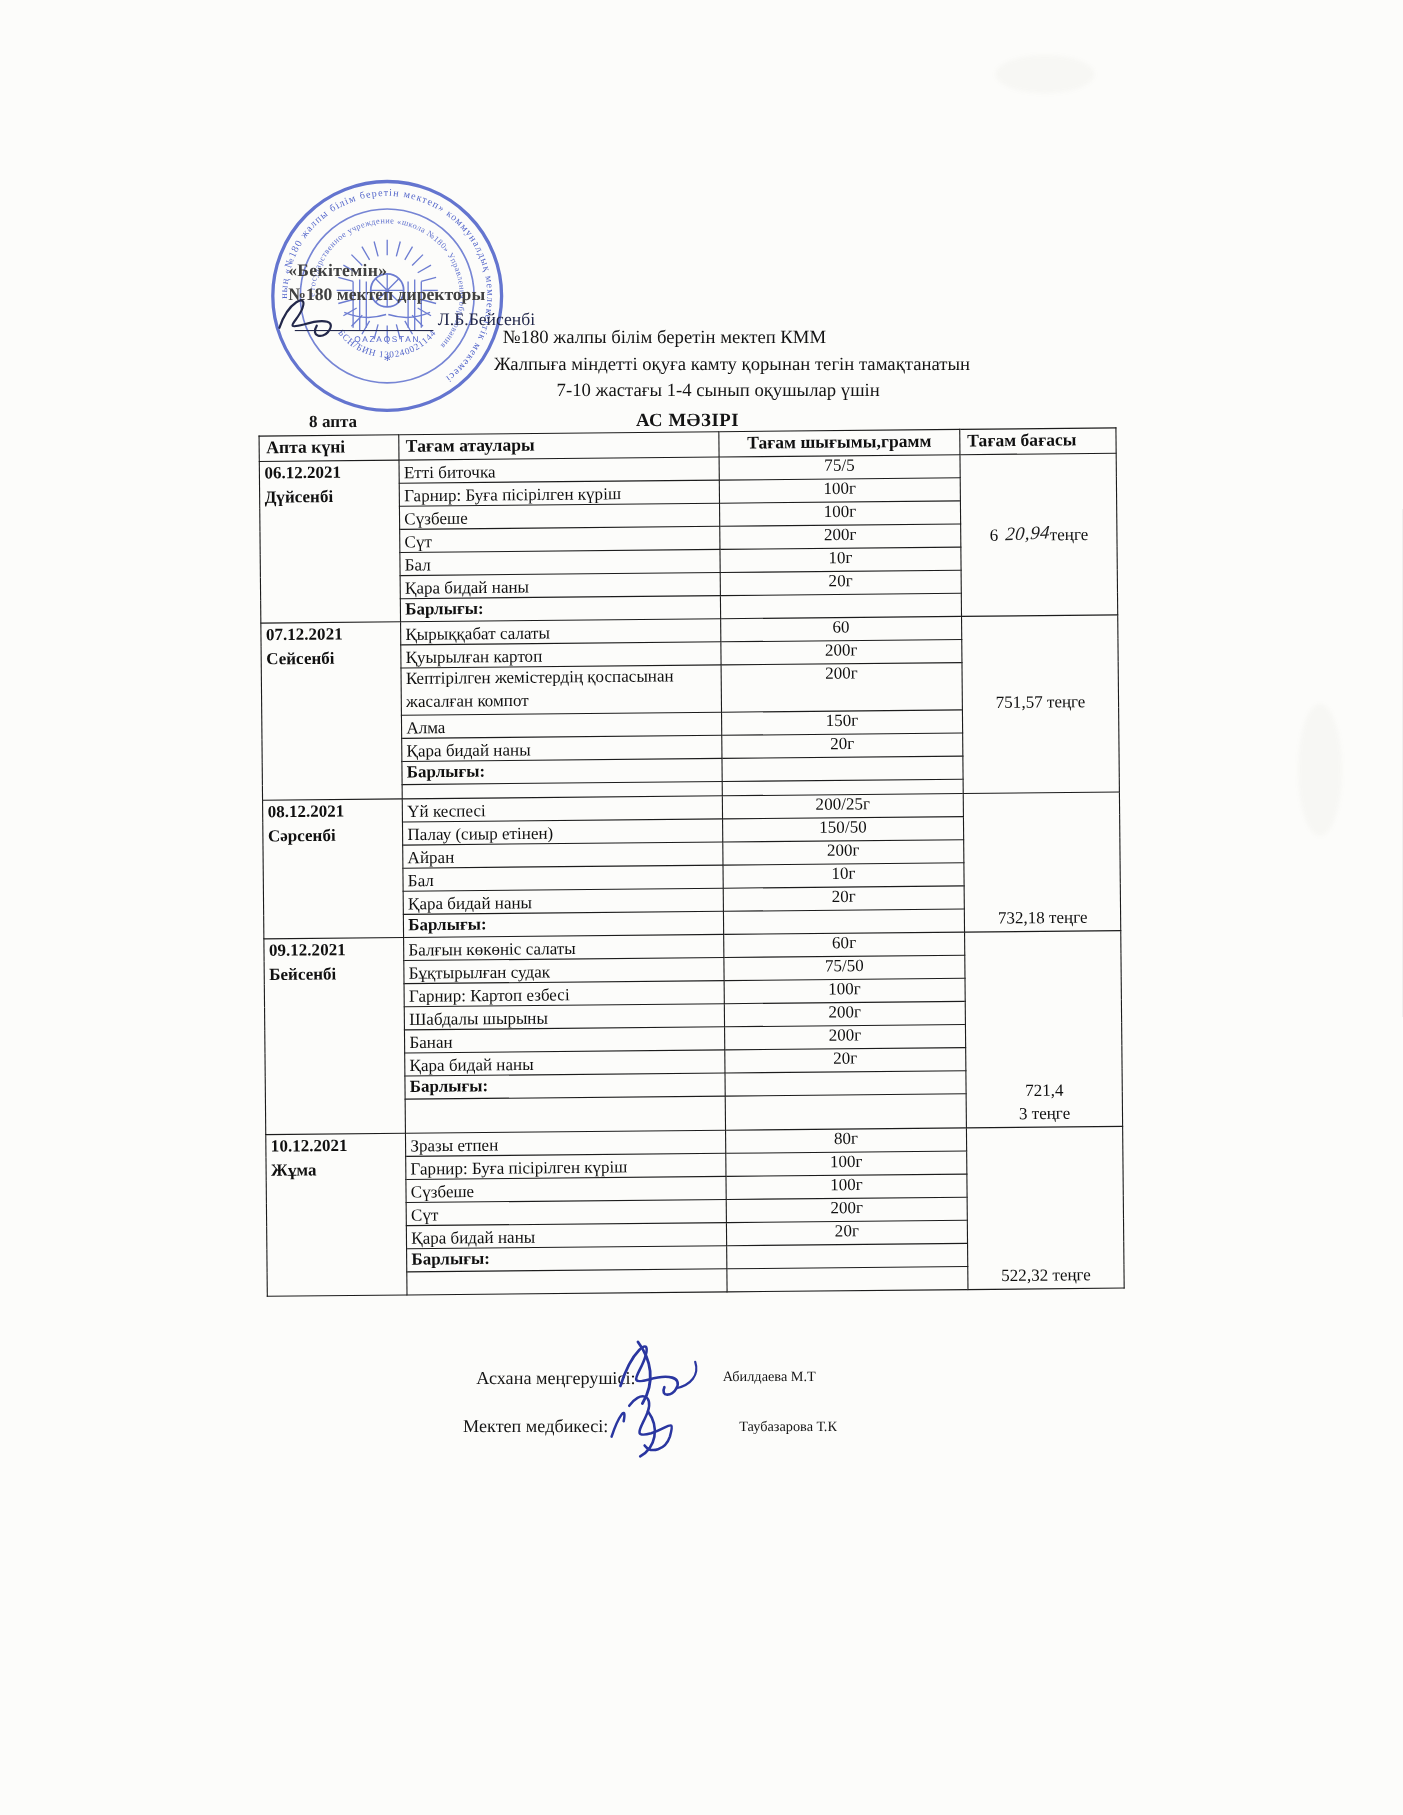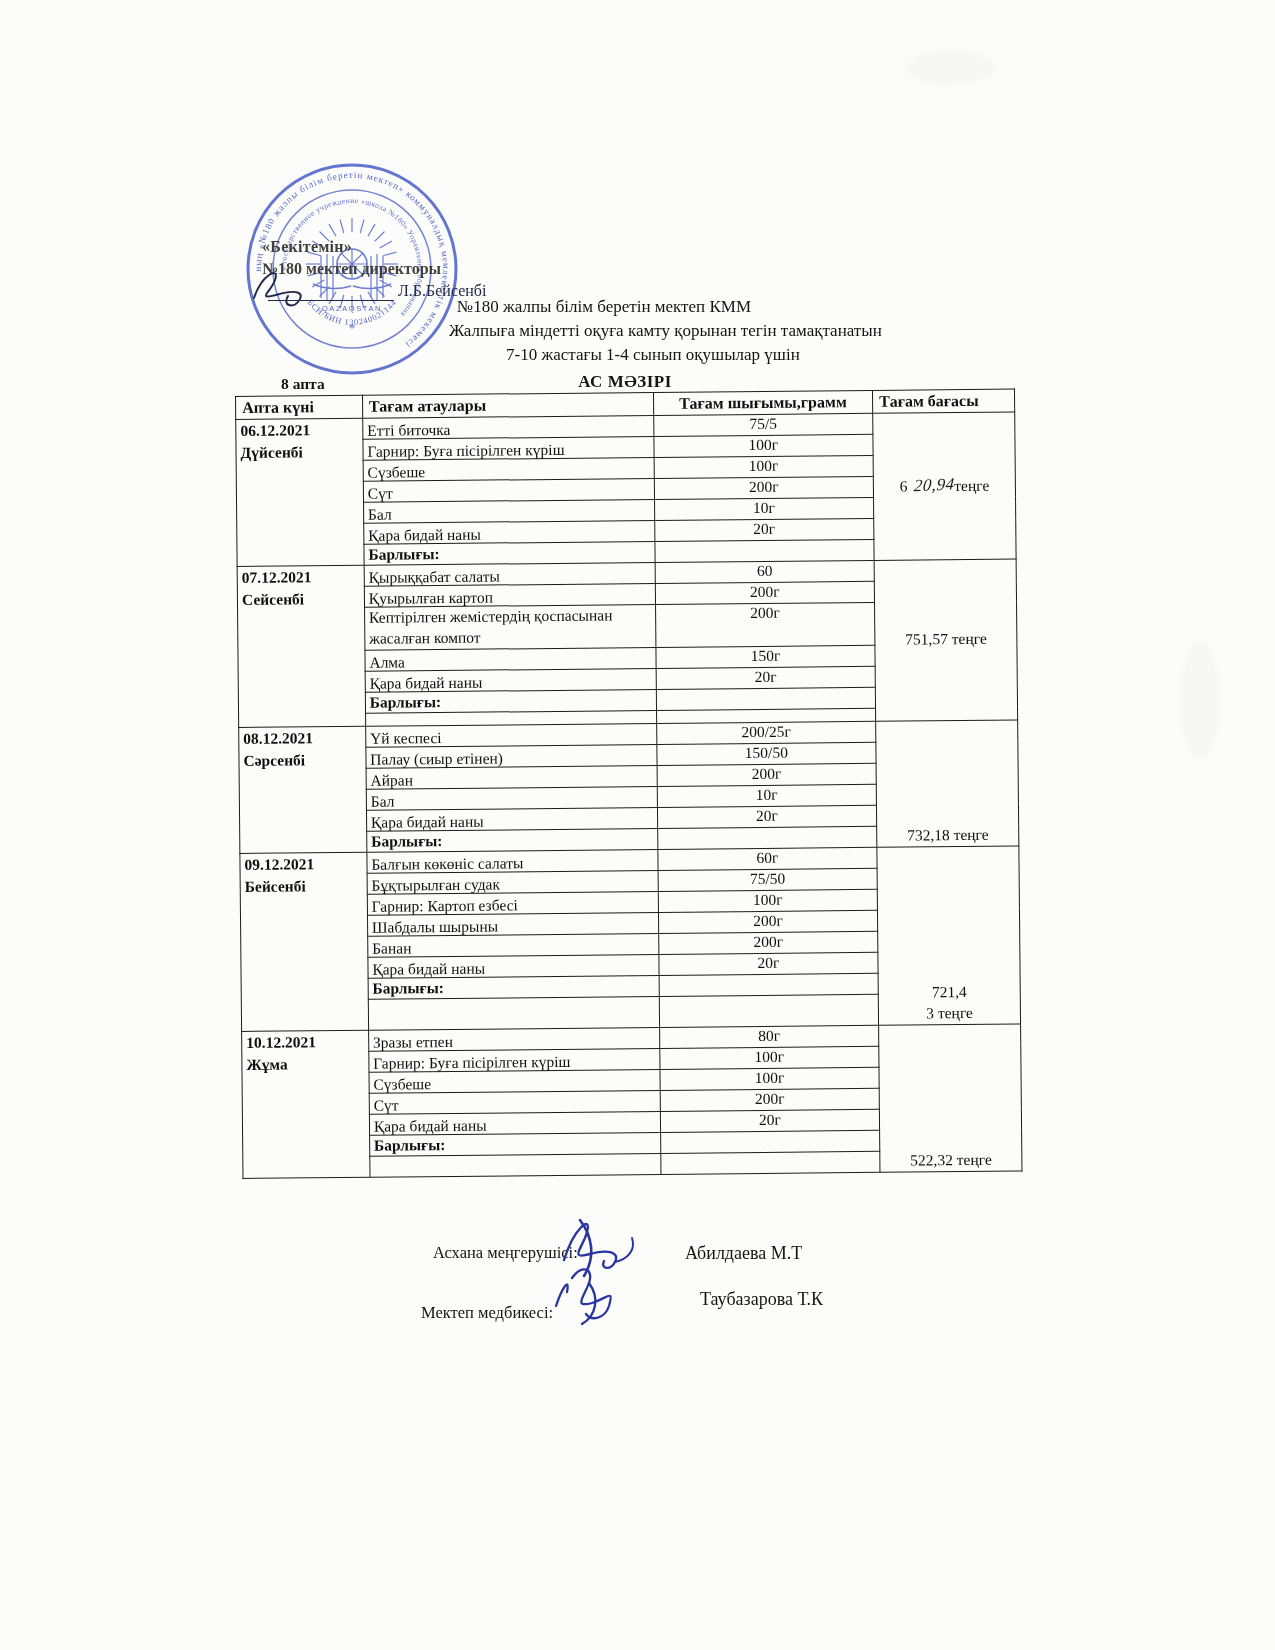--- a/index.html
+++ b/index.html
@@ -44,24 +44,24 @@
   td.c-price.p4{vertical-align:bottom;padding-bottom:26px;}
   tr.e-sm td{height:12px;}
   tr.e-md td{height:20px;}
   tr.e-tall td{height:30px;}
   .hand{display:inline-block;font-style:italic;font-size:17px;letter-spacing:0.5px;
         transform:rotate(-2deg) skewX(-7deg);position:relative;top:-1px;margin:0 0 0 5px;color:#1d1d1d;}
   .pp{margin-right:1px;}
 
   
   .sig-role{position:absolute;font-size:16.5px;white-space:nowrap;}
-  .sig-name{position:absolute;font-size:18px;white-space:nowrap;margin-left:28px;}
+  .sig-name{position:absolute;font-size:13px;white-space:nowrap;}
   #role1{left:433px;top:1243px;}
   #name1{left:657px;top:1243px;}
-  #role2{left:421px;top:1287px;margin-top:16px;}
+  #role2{left:421px;top:1287px;}
   #name2{left:672px;top:1289px;}
   .sig-svg{position:absolute;}
 </style>
 </head>
 <body>
 
 <div id="page">
 
   <div class="smudge" style="left:905px;top:50px;width:90px;height:35px;"></div>
   <div class="smudge" style="left:1180px;top:640px;width:40px;height:120px;"></div>

